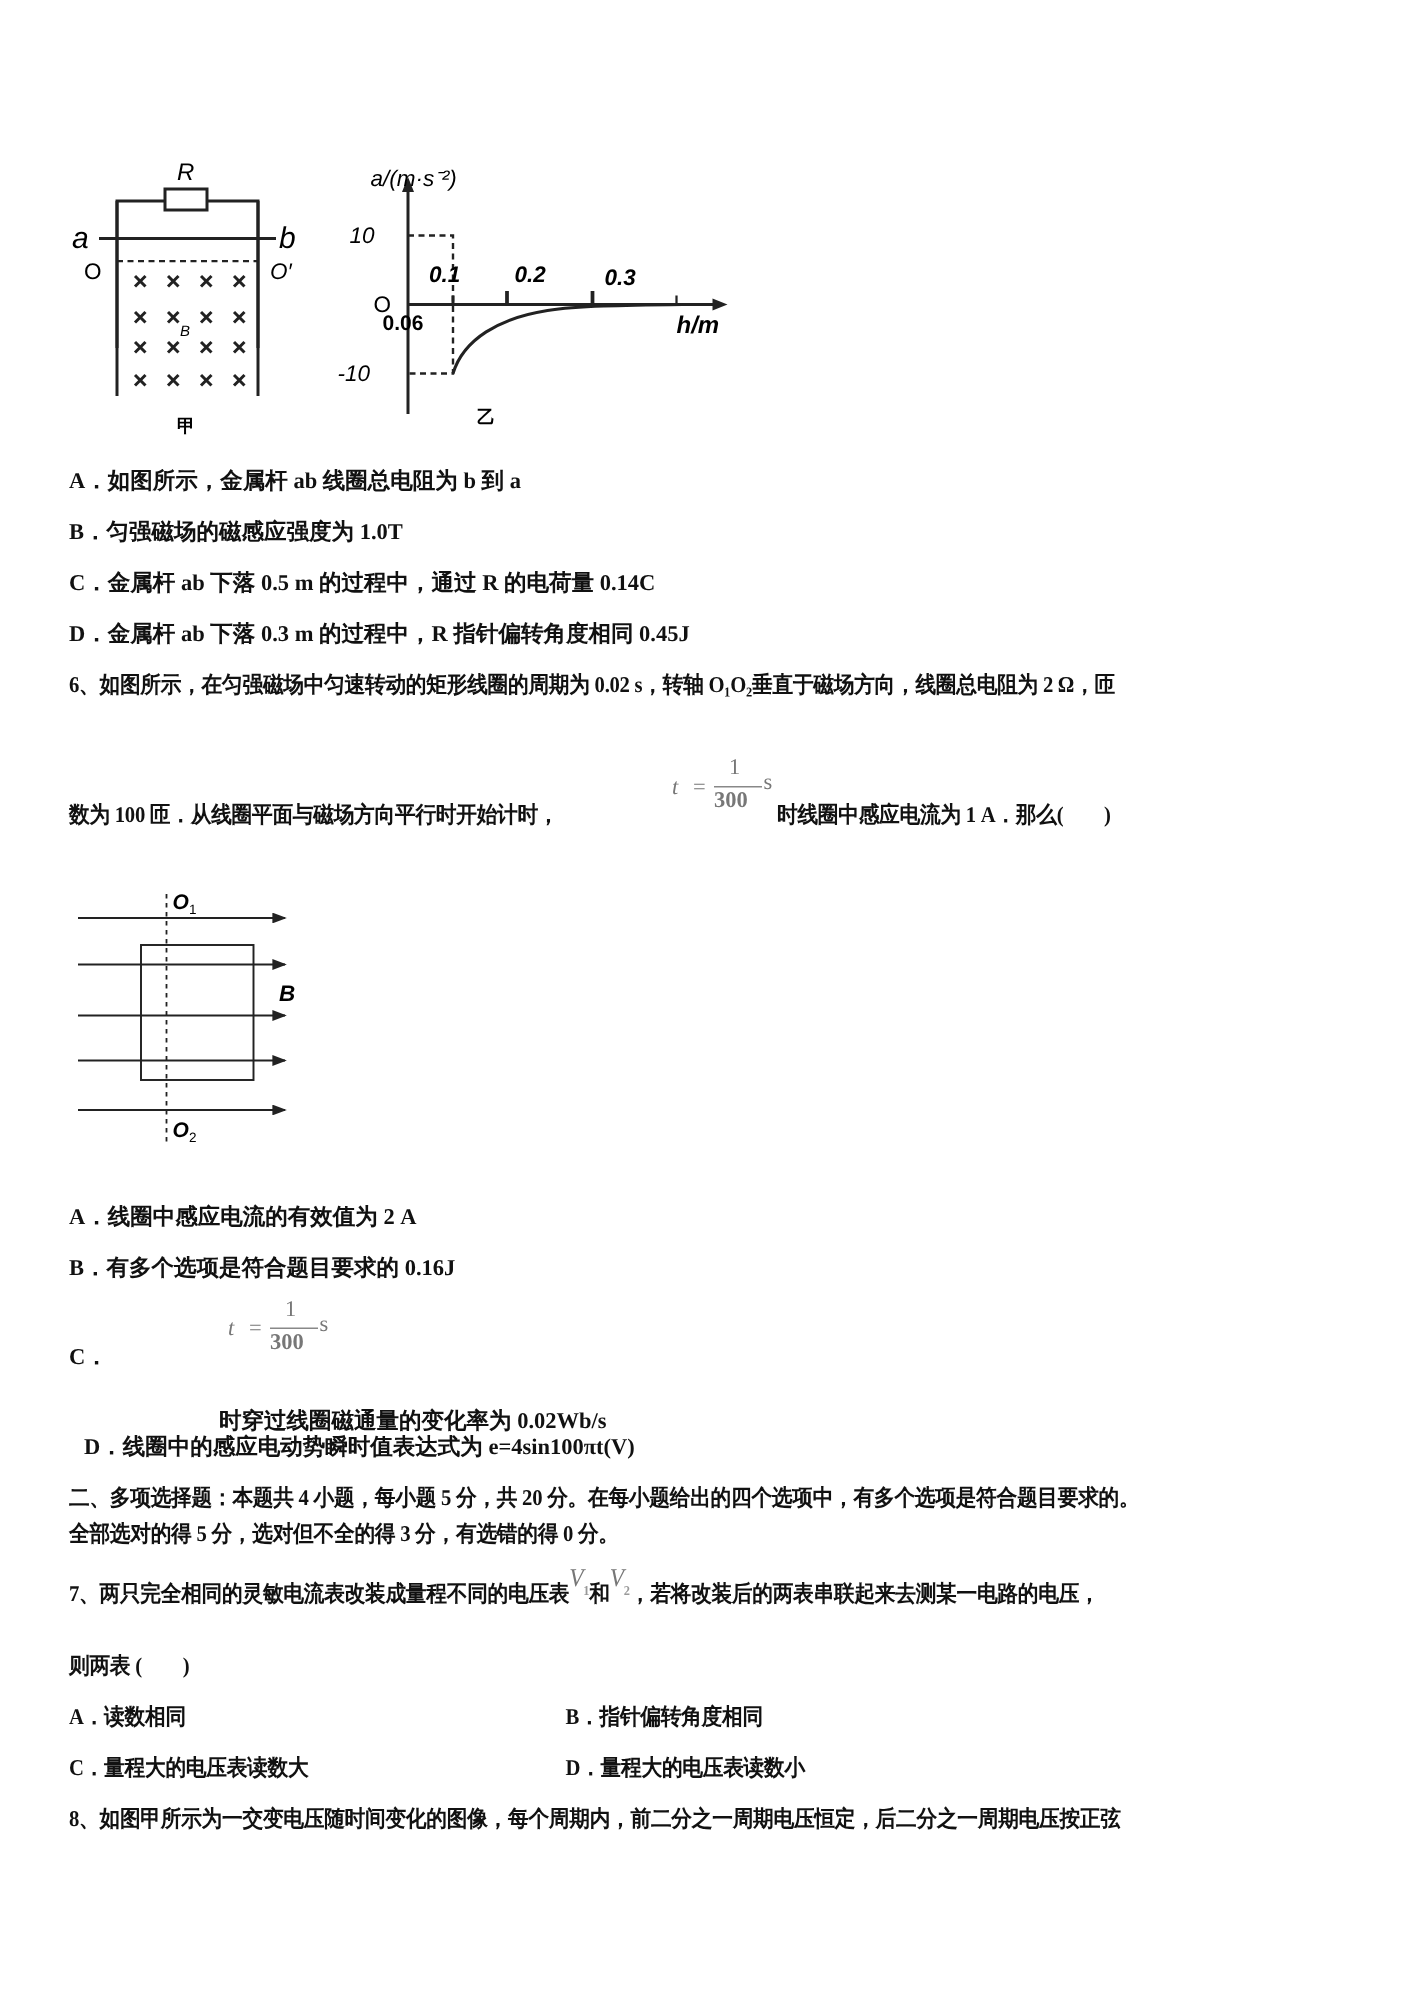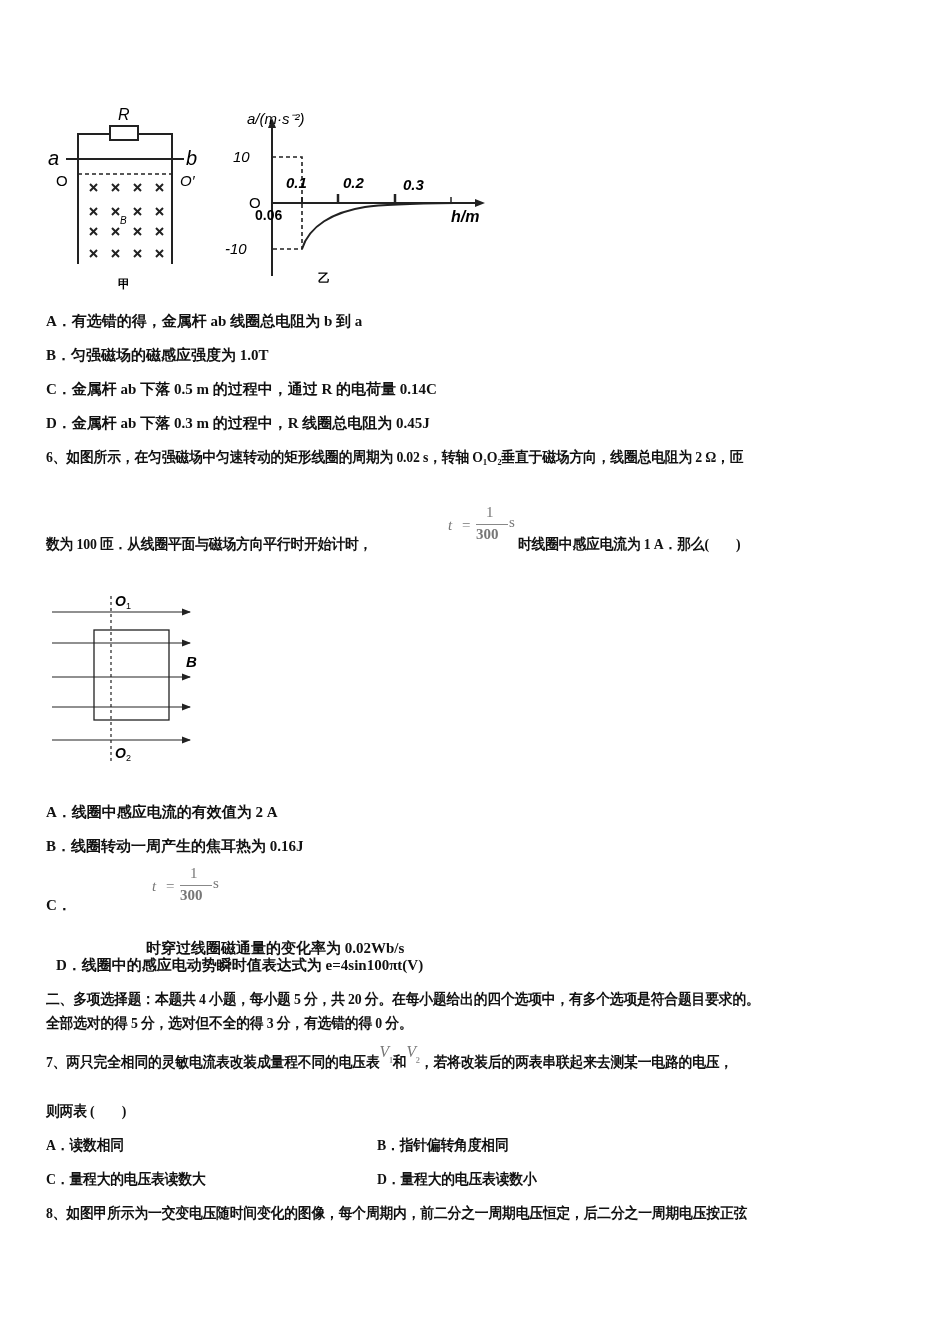--- a/index.html
+++ b/index.html
@@ -140,30 +140,30 @@
   <text x="50" y="112" font-size="14" font-weight="bold">0.06</text>
   <text x="81" y="80" font-size="15" font-weight="bold" font-style="italic">0.1</text>
   <text x="138" y="80" font-size="15" font-weight="bold" font-style="italic">0.2</text>
   <text x="198" y="82" font-size="15" font-weight="bold" font-style="italic">0.3</text>
   <text x="246" y="114" font-size="16" font-weight="bold" font-style="italic" font-family="Liberation Serif">h/m</text>
   <text x="113" y="174" font-size="12" font-weight="bold" font-family="DejaVu Sans">乙</text>
 </svg>
 
 
 <div class="abs line" style="left:46px;top:311px">
-  <span>A．</span><span>有选错的得，金属杆 </span><span class="it">ab</span><span> 线圈总电阻为 </span><span class="it">b</span><span> 到 </span><span class="it">a</span>
+  <span>A．</span><span>如图所示，金属杆 </span><span class="it">ab</span><span> 线圈总电阻为 </span><span class="it">b</span><span> 到 </span><span class="it">a</span>
 </div>
 <div class="abs line" style="left:46px;top:345px">
   <span>B．</span><span>匀强磁场的磁感应强度为 1.0T</span>
 </div>
 <div class="abs line" style="left:46px;top:379px">
   <span>C．</span><span>金属杆 </span><span class="it">ab</span><span> 下落 0.5 m 的过程中，通过 R 的电荷量 0.14C</span>
 </div>
 <div class="abs line" style="left:46px;top:413px">
-  <span>D．</span><span>金属杆 </span><span class="it">ab</span><span> 下落 0.3 m 的过程中，</span><span class="it">R</span><span> 线圈总电阻为 0.45J</span>
+  <span>D．</span><span>金属杆 </span><span class="it">ab</span><span> 下落 0.3 m 的过程中，</span><span class="it">R</span><span> 指针偏转角度相同 0.45J</span>
 </div>
 
 
 <div class="abs line narrow" style="left:46px;top:447px">6、如图所示，在匀强磁场中匀速转动的矩形线圈的周期为 0.02 s，转轴 O₁O₂垂直于磁场方向，线圈总电阻为 2 Ω，匝</div>
 <div class="abs line narrow" style="left:46px;top:534px">
   <span>数为 100 匝．从线圈平面与磁场方向平行时开始计时，</span>
 </div>
 <span class="abs frac" style="left:448px;top:508px;width:72px;height:40px">
   <span class="t">t</span>
   <span class="eq">=</span>
@@ -195,21 +195,21 @@
   <text x="65" y="168" font-size="14" font-weight="bold" font-style="italic" font-family="Liberation Serif">O</text>
   <text x="76" y="171" font-size="9" font-family="Liberation Serif">2</text>
   <text x="136" y="77" font-size="15" font-weight="bold" font-style="italic" font-family="Liberation Serif">B</text>
 </svg>
 
 
 <div class="abs line" style="left:46px;top:802px">
   <span>A．</span><span>线圈中感应电流的有效值为 2 A</span>
 </div>
 <div class="abs line" style="left:46px;top:836px">
-  <span>B．</span><span>线圈转动一周产生的焦耳热为 0.16J</span>
+  <span>B．</span><span>有多个选项是符合题目要求的 0.16J</span>
 </div>
 <div class="abs line" style="left:46px;top:895px">C．</div>
 <span class="abs frac" style="left:76px;top:869px;width:72px;height:40px">
   <span class="t">t</span>
   <span class="eq">=</span>
   <span class="num">1</span>
   <span class="bar"></span>
   <span class="den">300</span>
   <span class="s">s</span>
 </span>

